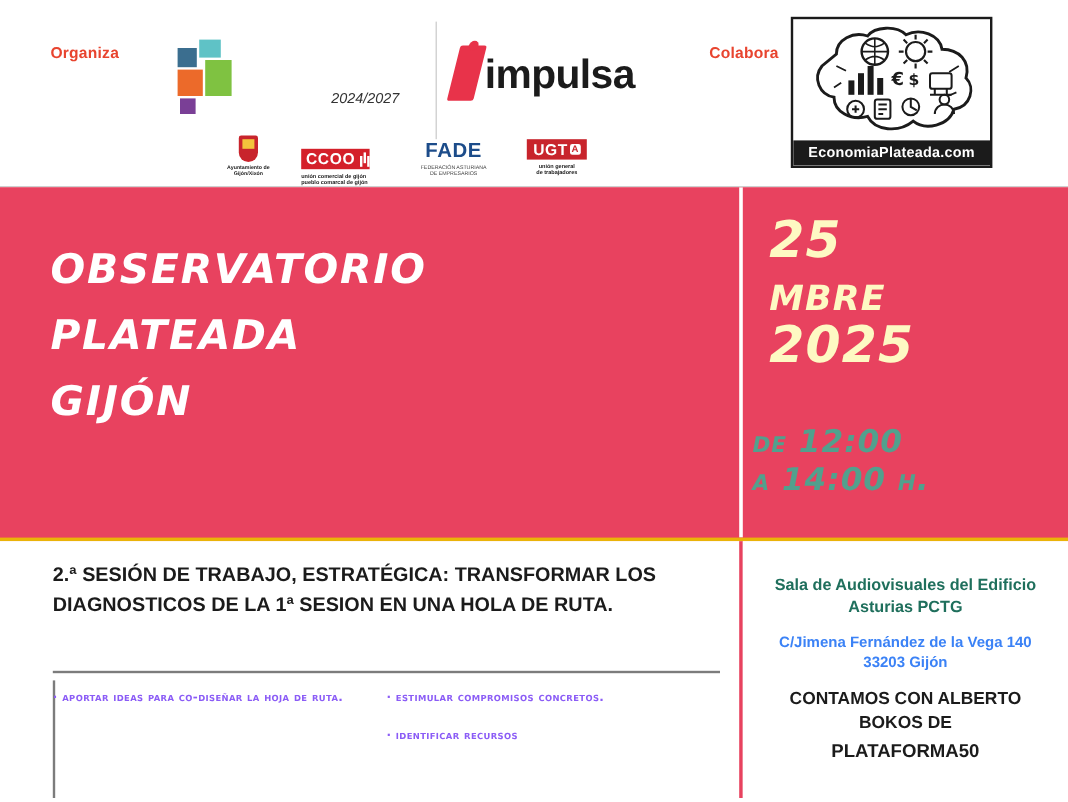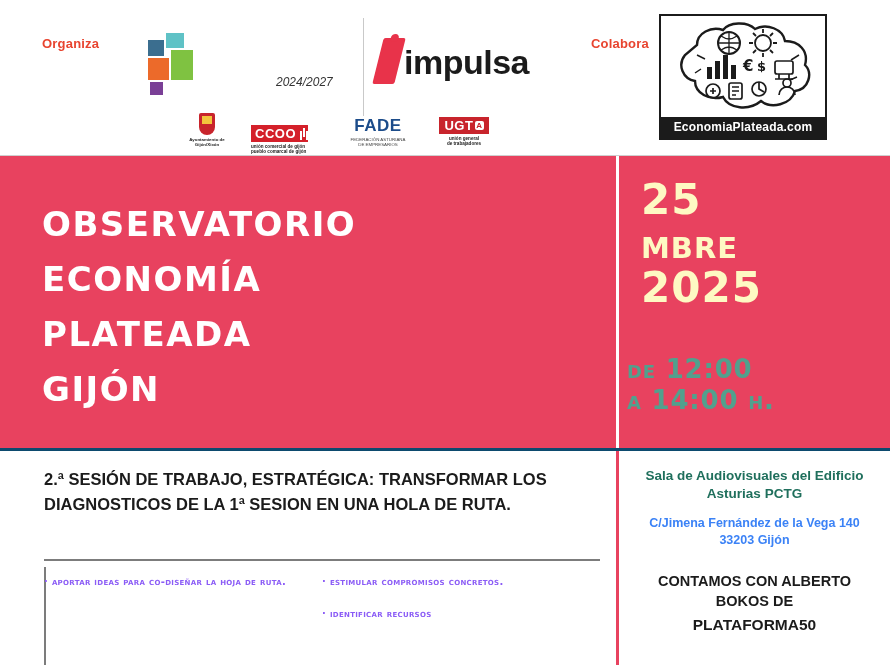--- a/index.html
+++ b/index.html
@@ -253,22 +253,23 @@
     margin-top: 2px;
     font-weight: bold;
   }
 
   
   .hero {
     position: relative;
     width: 890px;
     height: 295px;
     background: #e8425f;
-    border-bottom: 3px solid #0c4a6e;
+    border-bottom: 3px solid #eab308;
     overflow: hidden;
+    font-style: italic;
   }
   .hero-left {
     position: absolute;
     left: 0; top: 0;
     width: 616px; height: 100%;
   }
   .hero-vline {
     position: absolute;
     left: 616px; top: 0;
     width: 3px; height: 100%;
@@ -382,37 +383,37 @@
     margin-bottom: 14px;
   }
   .v-sep {
     position: absolute;
     left: 44px; top: 116px;
     width: 2px; height: 98px;
     background: #7c7c7c;
   }
 
   .venue {
-    margin-top: 16px;
+    margin-top: 28px;
     color: #1f6f5c;
     font-size: 13.5px;
     line-height: 18px;
     font-weight: bold;
     padding: 0 18px;
   }
   .address {
     margin-top: 12px;
     color: #3b82f6;
     font-size: 12.5px;
     line-height: 17px;
     font-weight: bold;
     padding: 0 26px;
   }
   .guest {
-    margin-top: 22px;
+    margin-top: 12px;
     color: #1b1b1b;
     font-size: 14.5px;
     line-height: 20px;
     font-weight: bold;
     padding: 0 24px;
   }
   .guest-org {
     margin-top: 4px;
     color: #1b1b1b;
     font-size: 15.5px;
@@ -511,21 +512,20 @@
       <span class="ugt-main">UGT<em>A</em></span>
       <div class="ugt-sub">unión general<br>de trabajadores</div>
     </div>
   </div>
 </div>
 
 <div class="hero">
   <div class="hero-left">
     <div class="hero-title">
       <span class="ln">observatorio</span>
-      <span class="ln">economía</span>
       <span class="ln">plateada</span>
       <span class="ln">gijón</span>
     </div>
   </div>
 
   <div class="hero-vline"></div>
 
   <div class="hero-right">
     <div class="hero-date">
       <div>25</div>

